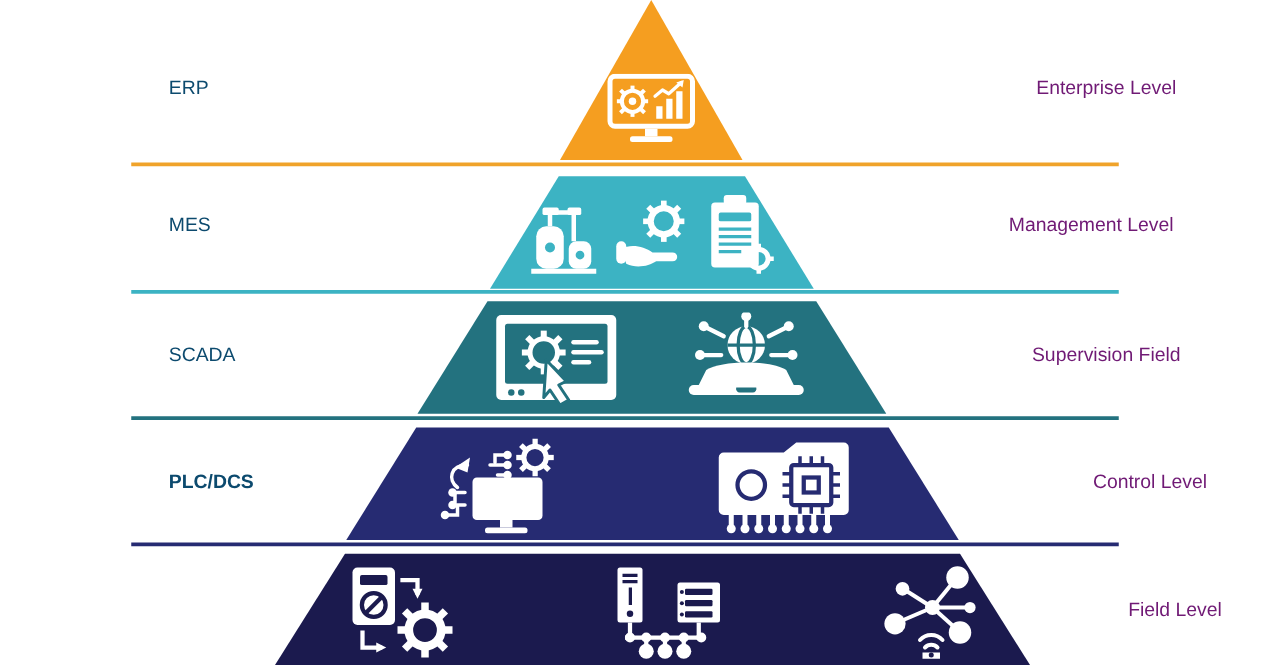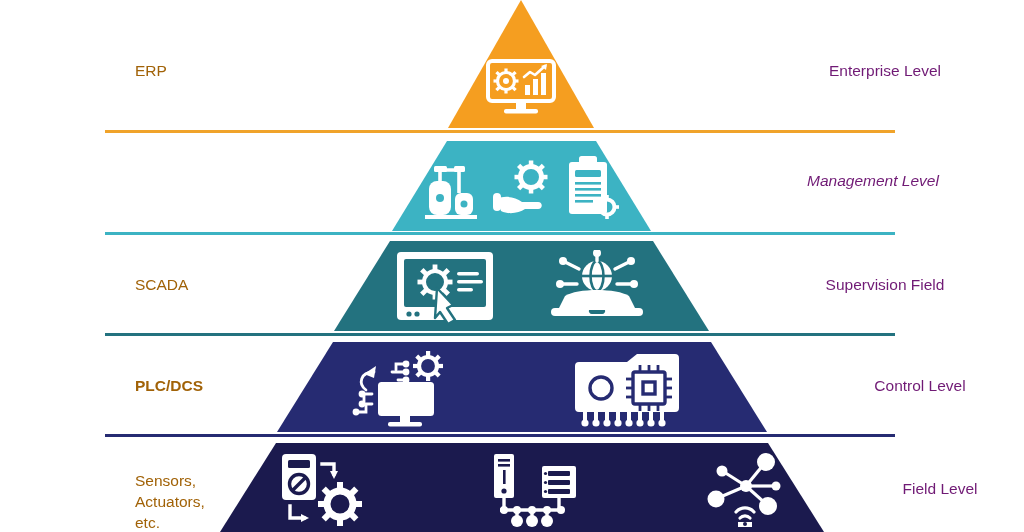--- a/index.html
+++ b/index.html
@@ -13,21 +13,21 @@
 
   
   .divider { position: absolute; left: 105px; width: 790px; height: 3px; }
 
   
   .tier { position: absolute; left: 0; width: 1024px; }
 
   .label-left {
     position: absolute;
     text-align: left;
-    color: #a16207;
+    color: #0c4a6e;
     font-size: 15.5px;
     line-height: 21px;
     white-space: pre-line;
   }
   .label-right {
     position: absolute;
     text-align: center;
     color: #701a75;
     font-size: 15.5px;
     line-height: 21px;
@@ -141,21 +141,22 @@
         <circle cx="42" cy="53" r="7.5" fill="none" stroke="#fff" stroke-width="4"></circle>
         <g fill="#fff">
           <rect x="40.2" y="41" width="3.6" height="5"></rect>
           <rect x="40.2" y="60" width="3.6" height="5"></rect>
           <rect x="30" y="51.2" width="5" height="3.6"></rect>
           <rect x="49" y="51.2" width="5" height="3.6"></rect>
         </g>
       </svg>
       </span>
     </div>
-    <div class="label-right" style="left:748px;top:37px;width:250px;font-style:italic;">Management Level</div>
+    <div class="label-left" style="left:135px;top:37px;width:200px;">MES</div>
+    <div class="label-right" style="left:748px;top:37px;width:250px;">Management Level</div>
   </div>
   <div class="divider" style="top:232px;background:#3CB3C3;"></div>
 
   <div class="tier" style="top:236px;height:100px;border-radius:12px;">
     <div class="shape">
       <svg width="1024" height="100" viewBox="0 0 1024 100">
         <polygon points="390,5 653,5 709,95 334,95" fill="#23727F"></polygon>
       </svg>
     </div>
     <div class="icons" style="left:390px;top:15px;width:265px;height:78px;gap:44px;">
@@ -398,19 +399,16 @@
         </g>
         <g stroke="#fff" stroke-width="3.2" fill="none" stroke-linecap="round">
           <path d="M34 60 a12 12 0 0 1 18 0"></path>
           <path d="M38 66 a7 7 0 0 1 10 0"></path>
         </g>
         <path d="M36 70 h14 v5 h-14 z" fill="#fff"></path>
         <circle cx="43" cy="72" r="2" fill="#1B1A4E"></circle>
       </svg>
       </span>
     </div>
-    <div class="label-left" style="left:135px;top:32px;width:200px;">Sensors,
-Actuators,
-etc.</div>
     <div class="label-right" style="left:815px;top:40px;width:250px;">Field Level</div>
   </div>
 
 </div>
 
 </body></html>

